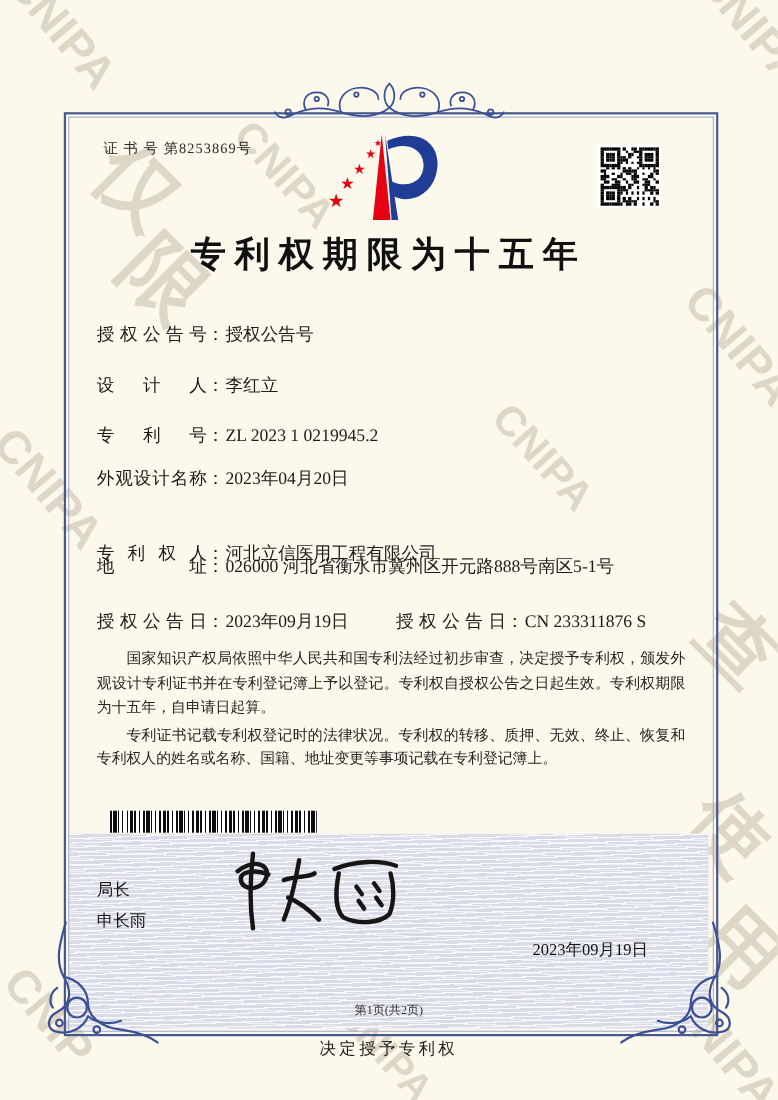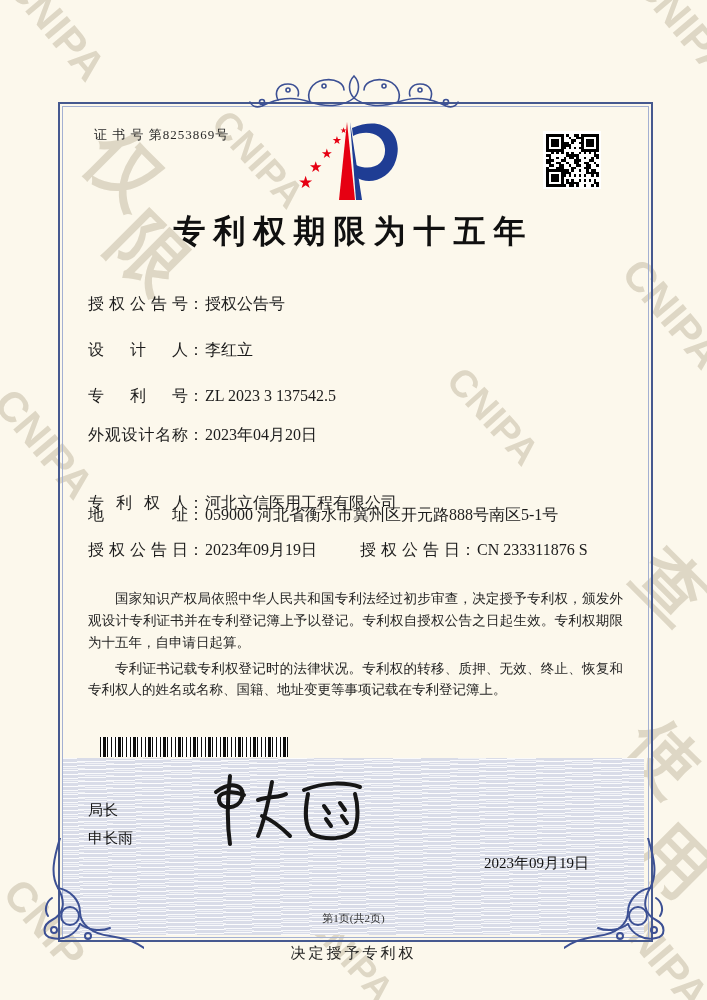--- a/index.html
+++ b/index.html
@@ -49,21 +49,21 @@
   .qmods{position:absolute;left:3px;top:3px;width:52.5px;height:52.5px;}
   .qmods i{position:absolute;width:2.5px;height:2.5px;background:#000;}
   .title{left:0;top:210px;width:707px;text-align:center;font-size:32px;font-weight:bold;
          letter-spacing:8px;color:#101010;z-index:3;}
 
   
   .frow{position:absolute;left:88px;font-size:16px;z-index:3;white-space:nowrap;}
   .flabel{display:inline-block;width:100px;text-align:justify;text-align-last:justify;}
   .fvalue{margin-left:1px;}
   .r0{top:294px;} .r1{top:340px;} .r2{top:386px;} .r3{top:425px;}
-  .r4{top:465px;margin-top:28px;} .r5{top:505px;} .r6{top:540px;}
+  .r4{top:465px;margin-top:28px;} .r5{top:505px;} .r6{top:555px;}
   .grant-no{left:360px;}
 
   
   .body-text{left:88px;top:588px;width:535px;z-index:3;font-size:13.5px;line-height:1.62;
              text-align:justify;color:#242424;}
   .body-text p{margin:0 0 4px 0;text-indent:2em;}
 
   
   .barcode{left:100px;top:737px;width:188px;height:20px;z-index:3;
     background:repeating-linear-gradient(90deg,#0d0d0d 0 1.5px,#fff 1.5px 3px,#0d0d0d 3px 6px,
@@ -389,30 +389,30 @@
 
 <div class="abs title">专利权期限为十五年</div>
 
 <div class="frow r0">
   <span class="flabel">授权公告号</span><span>：</span><span class="fvalue">授权公告号</span>
 </div>
 <div class="frow r1">
   <span class="flabel">设计人</span><span>：</span><span class="fvalue">李红立</span>
 </div>
 <div class="frow r2">
-  <span class="flabel">专利号</span><span>：</span><span class="fvalue">ZL 2023 3 137542.5</span>
+  <span class="flabel">专利号</span><span>：</span><span class="fvalue">ZL 2023 1 0219945.2</span>
 </div>
 <div class="frow r3">
   <span class="flabel">外观设计名称</span><span>：</span><span class="fvalue">2023年04月20日</span>
 </div>
 <div class="frow r4">
   <span class="flabel">专利权人</span><span>：</span><span class="fvalue">河北立信医用工程有限公司</span>
 </div>
 <div class="frow r5">
-  <span class="flabel">地址</span><span>：</span><span class="fvalue">059000 河北省衡水市冀州区开元路888号南区5-1号</span>
+  <span class="flabel">地址</span><span>：</span><span class="fvalue">026000 河北省衡水市冀州区开元路888号南区5-1号</span>
 </div>
 <div class="frow r6">
   <span class="flabel">授权公告日</span><span>：</span><span class="fvalue">2023年09月19日</span>
 </div>
 <div class="frow r6 grant-no">
   <span class="flabel">授权公告日</span><span>：</span><span class="fvalue">CN 233311876 S</span>
 </div>
 
 <div class="abs body-text">
   <p>国家知识产权局依照中华人民共和国专利法经过初步审查，决定授予专利权，颁发外观设计专利证书并在专利登记簿上予以登记。专利权自授权公告之日起生效。专利权期限为十五年，自申请日起算。</p>

